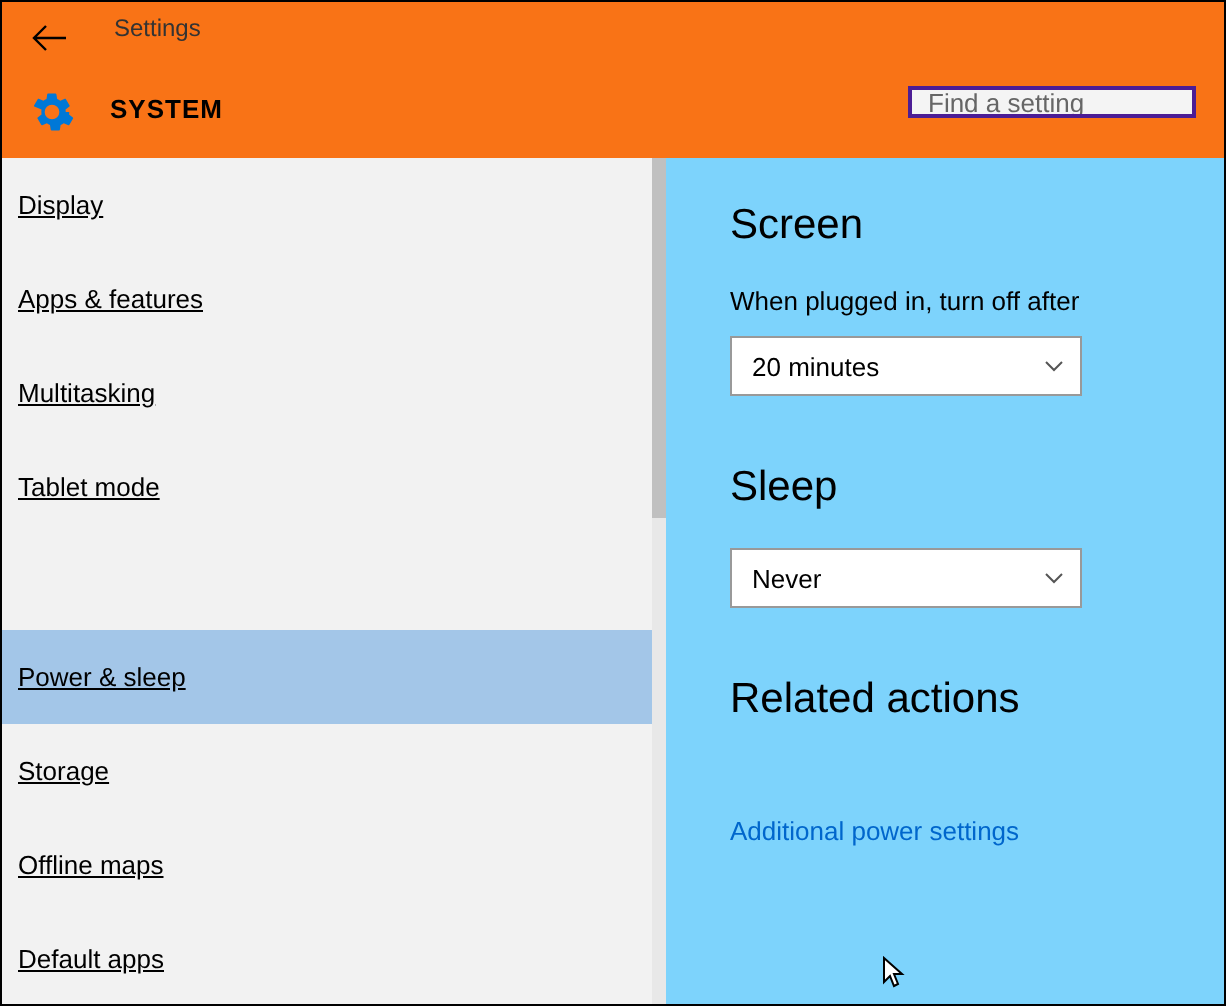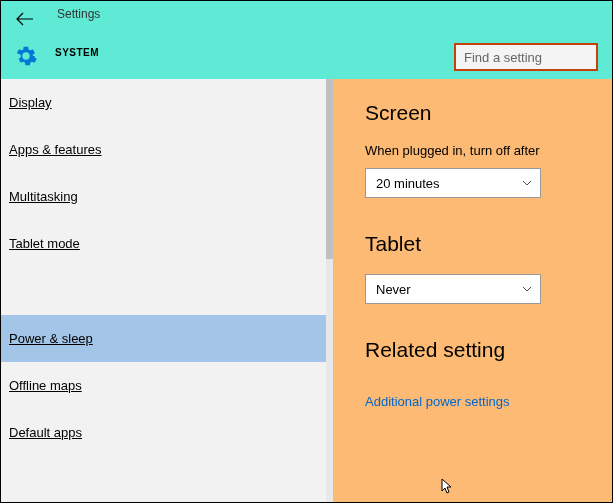--- a/index.html
+++ b/index.html
@@ -1,40 +1,40 @@
 <!DOCTYPE html>
 <html><head>
   <meta charset="utf-8">
   <style>
     * { margin: 0; padding: 0; box-sizing: border-box; font-family: "Segoe UI", -apple-system, sans-serif; }
     body { width: 613px; height: 503px; background: #fff; overflow: hidden; border: 1px solid #000; }
     
-    .header { height: 78px; background: #5eead4; position: relative; }
+    .header { height: 78px; background: #f97316; position: relative; }
     .back-btn { position: absolute; left: 14px; top: 8px; width: 20px; height: 20px; display: flex; align-items: center; justify-content: center; cursor: pointer; }
     .header-title { position: absolute; left: 56px; top: 6px; font-size: 12px; color: #333; }
     .gear-icon { position: absolute; left: 14px; top: 44px; width: 22px; height: 22px; }
-    .section-label { position: absolute; left: 54px; top: 46px; font-size: 10px; font-weight: 600; letter-spacing: 0.5px; color: #000; }
-    .search-box { position: absolute; right: 14px; top: 42px; width: 144px; height: 28px; border: 2px solid #c2410c; background: #f4f4f4; padding: 0 8px; font-size: 13px; color: #666; outline: none; }
+    .section-label { position: absolute; left: 54px; top: 46px; font-size: 13px; font-weight: 600; letter-spacing: 0.5px; color: #000; }
+    .search-box { position: absolute; right: 14px; top: 42px; width: 144px; height: 16px; border: 2px solid #4c1d95; background: #f4f4f4; padding: 0 8px; font-size: 13px; color: #666; outline: none; }
     .search-box::placeholder { color: #666; }
     
     .content { display: flex; height: calc(100% - 78px); }
     
     .sidebar { width: 332px; background: #f2f2f2; position: relative; }
     .sidebar-list { list-style: none; text-decoration: underline; }
     .sidebar-item { height: 47px; display: flex; align-items: center; padding-left: 8px; font-size: 13px; color: #000; cursor: pointer; }
     .sidebar-item.selected { background: #a3c6e8; margin-top: 48px; }
     .scrollbar-track { position: absolute; right: 0; top: 0; width: 7px; height: 100%; background: #e8e8e8; }
     .scrollbar-thumb { position: absolute; right: 0; top: 0; width: 7px; height: 180px; background: #c0c0c0; }
     
-    .main { flex: 1; padding: 22px 0 0 32px; background: #fdba74; position: relative; }
+    .main { flex: 1; padding: 22px 0 0 32px; background: #7dd3fc; position: relative; }
     .h2 { font-size: 21px; font-weight: 400; color: #000; margin-bottom: 18px; }
     .field-label { font-size: 13px; color: #000; margin-bottom: 10px; }
     .dropdown { width: 176px; height: 30px; border: 1px solid #999; background: #fff; display: flex; align-items: center; justify-content: space-between; padding: 0 8px 0 10px; font-size: 13px; cursor: pointer; margin-bottom: 34px; gap: 44px; }
     .chevron { width: 10px; height: 10px; }
-    .link { color: #0066cc; font-size: 13px; cursor: pointer; margin-top: 14px; display: inline-block; }
+    .link { color: #0066cc; font-size: 13px; cursor: pointer; margin-top: 28px; display: inline-block; }
     .cursor { position: absolute; left: 108px; bottom: 6px; }
   </style>
 </head>
 <body>
 
 <div class="header">
   <div class="back-btn">
     <svg width="18" height="14" viewBox="0 0 18 14">
         <path d="M7 1 L1 7 L7 13 M1 7 L17 7" stroke="#000" stroke-width="1.2" fill="none"></path>
       </svg>
@@ -59,20 +59,23 @@
       <li class="sidebar-item">
           <span>Multitasking</span>
         </li>
       <li class="sidebar-item">
           <span>Tablet mode</span>
         </li>
       <li class="sidebar-item selected">
           <span>Power &amp; sleep</span>
         </li>
       <li class="sidebar-item">
+          <span>Storage</span>
+        </li>
+      <li class="sidebar-item">
           <span>Offline maps</span>
         </li>
       <li class="sidebar-item">
           <span>Default apps</span>
         </li>
     </ul>
     <div class="scrollbar-track">
       <div class="scrollbar-thumb"></div>
     </div>
   </div>
@@ -80,28 +83,28 @@
   <div class="main">
     <div class="h2">Screen</div>
     <div class="field-label">When plugged in, turn off after</div>
     <div class="dropdown">
       <span>20 minutes</span>
       <svg class="chevron" viewBox="0 0 10 10">
           <path d="M1 3 L5 7 L9 3" stroke="#555" stroke-width="1" fill="none"></path>
         </svg>
     </div>
 
-    <div class="h2">Tablet</div>
+    <div class="h2">Sleep</div>
     <div class="dropdown">
       <span>Never</span>
       <svg class="chevron" viewBox="0 0 10 10">
           <path d="M1 3 L5 7 L9 3" stroke="#555" stroke-width="1" fill="none"></path>
         </svg>
     </div>
 
-    <div class="h2">Related setting</div>
+    <div class="h2">Related actions</div>
     <a class="link">Additional power settings</a>
 
     <svg class="cursor" width="14" height="18" viewBox="0 0 14 18">
         <path d="M1 1 L1 13 L4 10 L6 15 L8 14 L6 9 L10 9 Z" fill="#fff" stroke="#000" stroke-width="1"></path>
       </svg>
   </div>
 </div>
 
 </body></html>

